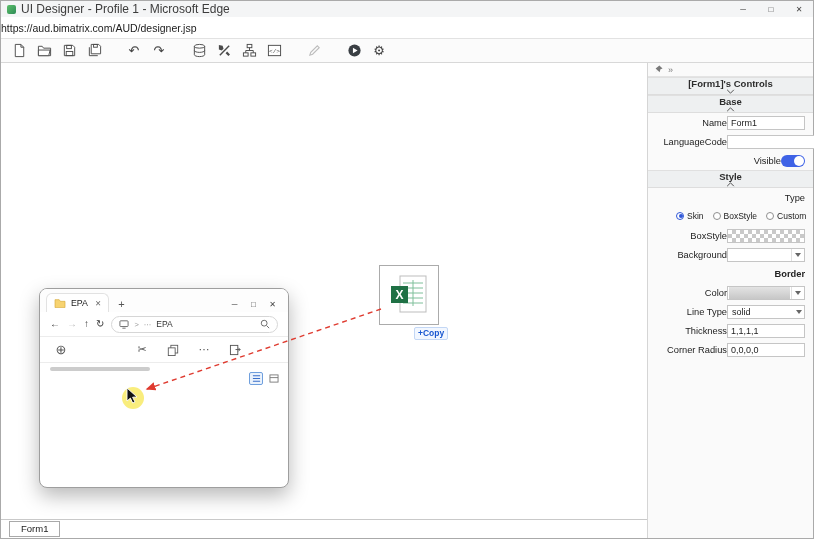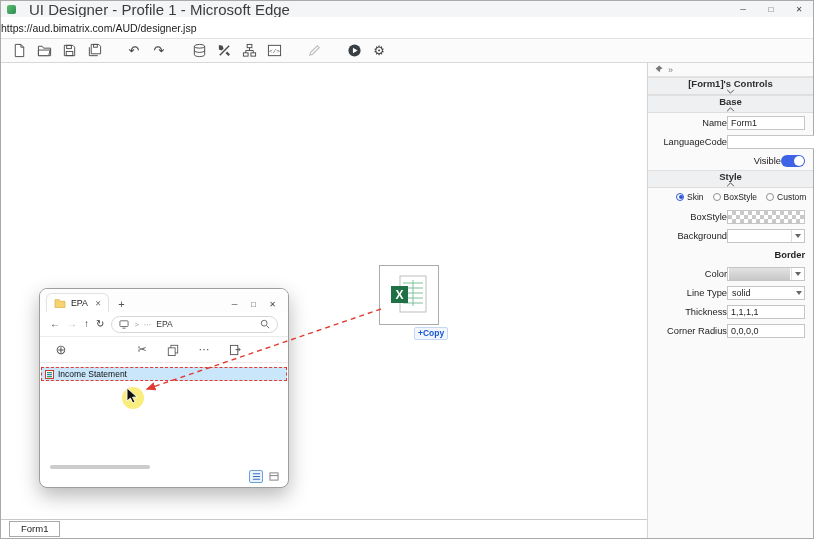--- a/index.html
+++ b/index.html
@@ -3,21 +3,21 @@
 <meta charset="utf-8">
 <style>
   html,body{margin:0;padding:0;width:814px;height:539px;overflow:hidden;
     font-family:"Liberation Sans",sans-serif;background:#e8e8e8;}
   *{box-sizing:border-box;}
   .app{width:814px;height:539px;display:flex;flex-direction:column;background:#fff;border:1px solid #aaa;}
 
   
   .titlebar{height:16px;background:#f4f5f6;display:flex;align-items:center;padding-left:6px;gap:5px;flex:0 0 auto;}
   .app-icon{width:9px;height:9px;border-radius:2px;background:linear-gradient(135deg,#5cc06a,#2e8b57);display:inline-block;}
-  .title-text{font-size:15px;color:#3c3c3c;white-space:nowrap;margin-left:8px;}
+  .title-text{font-size:12px;color:#3c3c3c;white-space:nowrap;}
   .win-btns{margin-left:auto;display:flex;height:100%;}
   .win-btn{width:28px;height:100%;display:flex;align-items:center;justify-content:center;font-size:8px;color:#444;}
   .urlbar{height:22px;background:#fff;border-bottom:1px solid #e2e2e2;display:flex;align-items:center;flex:0 0 auto;}
   .url-text{font-size:10.5px;color:#1b1b1b;}
 
   
   .toolbar{height:24px;background:#fbfbfb;border-bottom:1px solid #d8d8d8;display:flex;align-items:center;padding:0 8px;gap:5px;flex:0 0 auto;}
   .tbtn{width:20px;height:20px;display:flex;align-items:center;justify-content:center;border-radius:3px;}
   .ti{width:15px;height:15px;display:block;}
   .g{font-size:13px;color:#454545;line-height:1;}
@@ -279,31 +279,20 @@
               <span class="etool">
                 <svg width="13" height="12" viewBox="0 0 14 13">
                     <rect x="1.5" y="1.5" width="8" height="10" fill="#fff" stroke="#555"></rect>
                     <path d="M7 6h5M10 4l2 2-2 2" stroke="#555" fill="none"></path>
                   </svg>
               </span>
             </div>
           </div>
 
 
-          <div class="epa-list">
-            <div class="epa-row">
-              <svg width="9" height="9" viewBox="0 0 9 9">
-                <rect x="0.5" y="0.5" width="8" height="8" fill="#fff" stroke="#cf3b32"></rect>
-                <rect x="2" y="2" width="5" height="1.3" fill="#2e9e5b"></rect>
-                <rect x="2" y="4" width="5" height="1.3" fill="#3b7fd4"></rect>
-                <rect x="2" y="6" width="5" height="1.3" fill="#2e9e5b"></rect>
-              </svg>
-              <span>Income Statement</span>
-            </div>
-          </div>
 
           <div class="epa-bottom">
             <div class="hscroll"></div>
             <div class="view-toggles">
               <span class="vt sel">
                 <svg width="9" height="9" viewBox="0 0 10 10">
                     <path d="M1 2h8M1 5h8M1 8h8" stroke="#3b6fc9" stroke-width="1.2"></path>
                   </svg>
               </span>
               <span class="vt">
@@ -372,20 +361,23 @@
           </span>
       </div>
 
       <div class="sec-hdr">
         <span>Style</span>
         <svg width="9" height="6" viewBox="0 0 10 6">
             <path d="M1 5l4-4 4 4" fill="none" stroke="#555" stroke-width="1.2"></path>
           </svg>
       </div>
 
+      <div class="prow">
+        <span class="lbl">Type</span>
+      </div>
 
       <div class="radios">
         <span class="radio">
           <span class="rdot sel"></span>
             <span>Skin</span>
         </span>
         <span class="radio">
           <span class="rdot"></span>
             <span>BoxStyle</span>
         </span>

